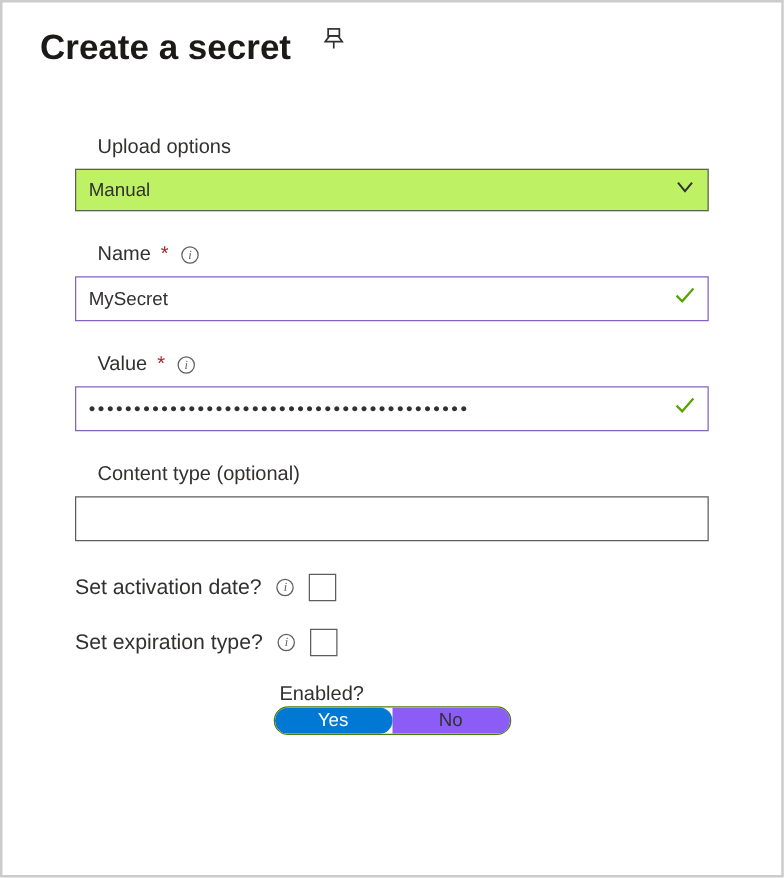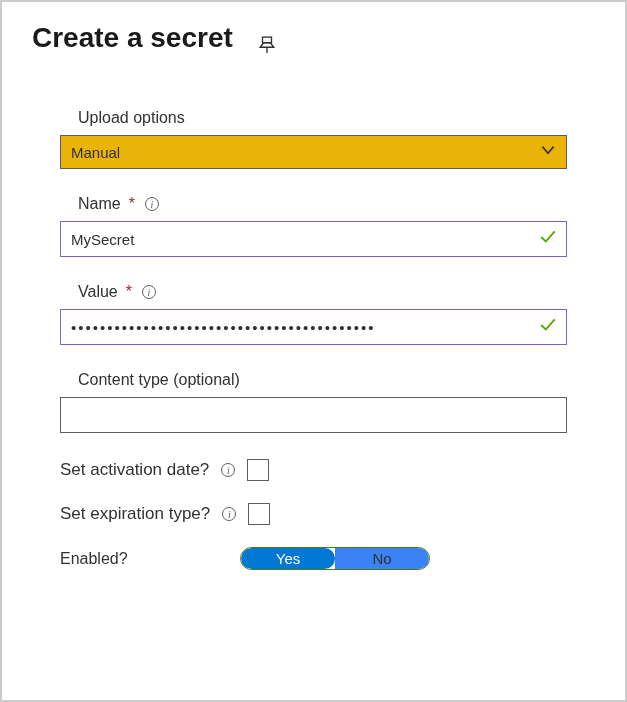--- a/index.html
+++ b/index.html
@@ -13,21 +13,21 @@
       width: 627px;
       height: 702px;
       border: 2px solid #ccc;
       padding: 0;
     }
     .container {
       padding: 20px 30px 30px 30px;
     }
     .header {
       display: flex;
-      align-items: flex-end;
+      align-items: flex-start;
       gap: 25px;
       margin-bottom: 55px;
     }
     .page-title {
       font-size: 28px;
       font-weight: 600;
       color: #1b1a19;
     }
     .pin-icon {
       width: 18px;
@@ -73,21 +73,21 @@
     .select-wrapper {
       position: relative;
       width: 100%;
     }
     .select-field {
       width: 100%;
       height: 34px;
       border: 1px solid #605e5c;
       padding: 0 36px 0 10px;
       font-size: 15px;
-      background: #eab308;
+      background: #bef264;
       appearance: none;
       color: #323130;
       font-family: inherit;
     }
     .chevron {
       position: absolute;
       right: 10px;
       top: 50%;
       transform: translateY(-50%);
       pointer-events: none;
@@ -130,20 +130,21 @@
       width: 22px;
       height: 22px;
       border: 1px solid #605e5c;
       background: #fff;
       cursor: pointer;
       margin-left: 4px;
     }
     .toggle-group {
       display: flex;
       align-items: center;
+      flex-direction: column;
     }
     .toggle-label {
       font-size: 16px;
       color: #323130;
       width: 180px;
     }
     .segmented {
       display: flex;
       border: 1px solid #4d7c0f;
       border-radius: 22px;
@@ -151,21 +152,21 @@
       width: 190px;
       height: 23px;
     }
     .segment {
       flex: 1;
       display: flex;
       align-items: center;
       justify-content: center;
       font-size: 15px;
       cursor: pointer;
-      background: #3b82f6;
+      background: #8b5cf6;
       color: #323130;
       border: none;
       font-family: inherit;
     }
     .segment.active {
       background: #0078d4;
       color: #fff;
       border-radius: 22px;
     }
   </style>

